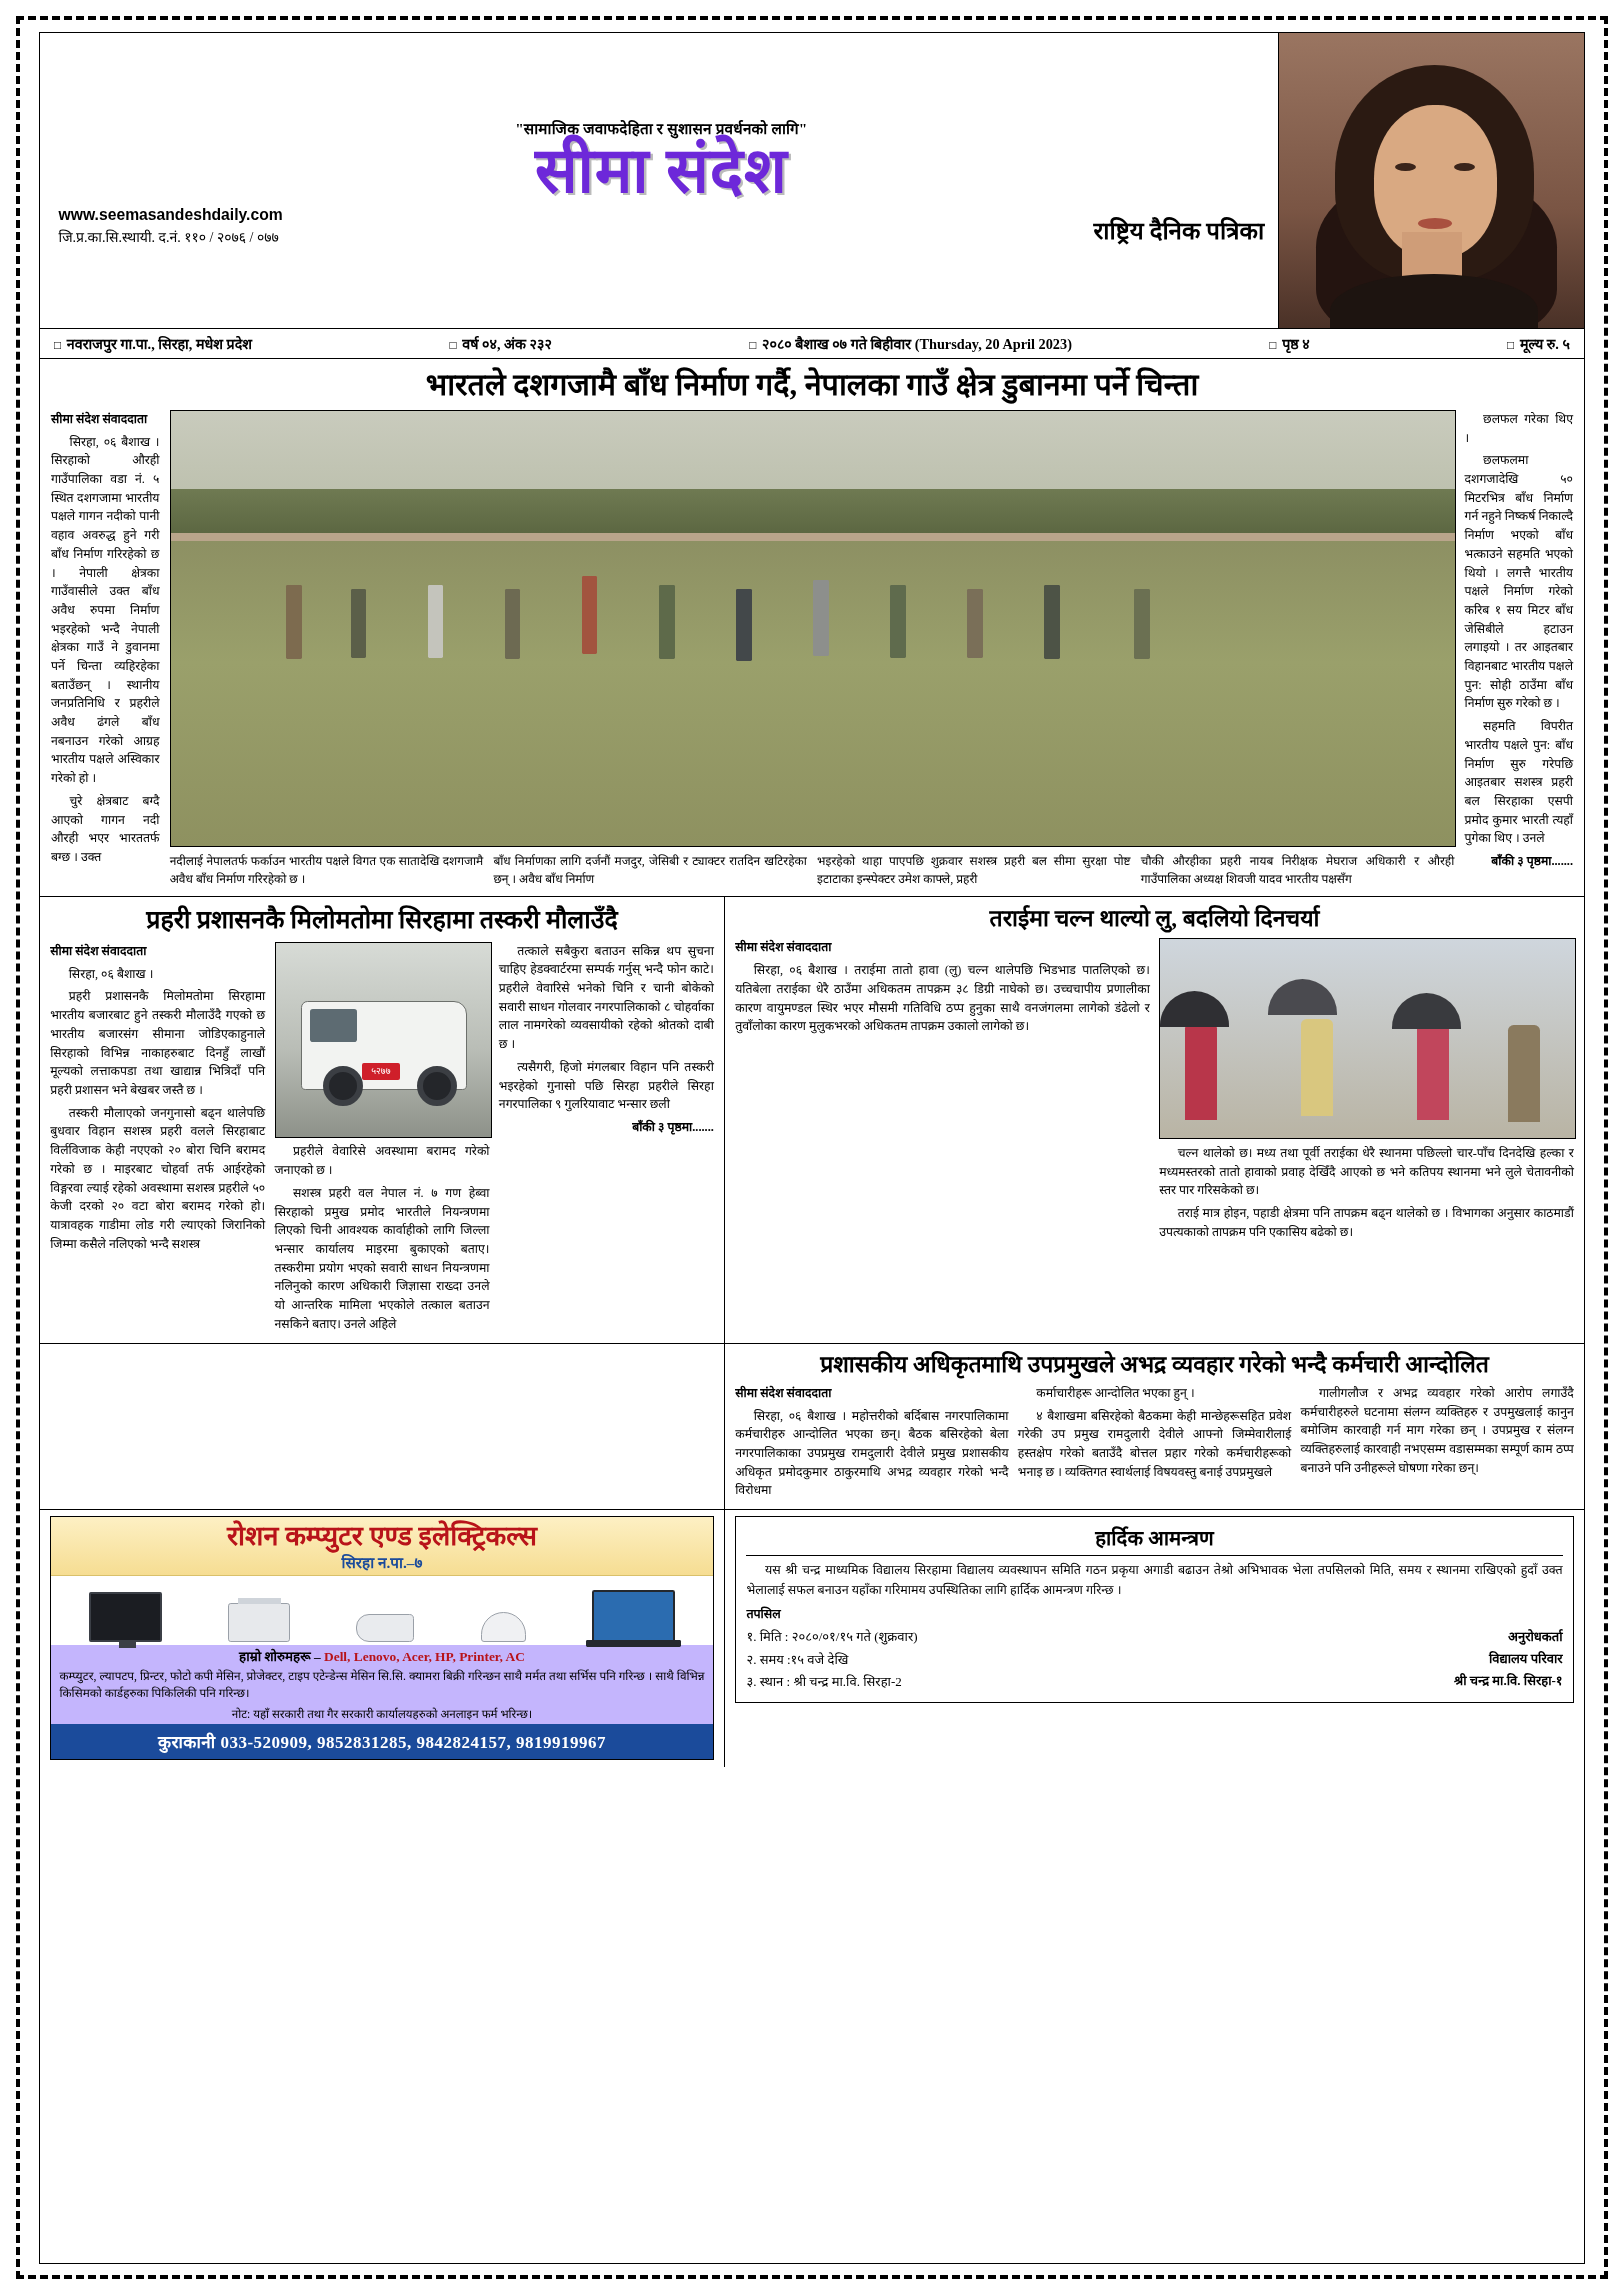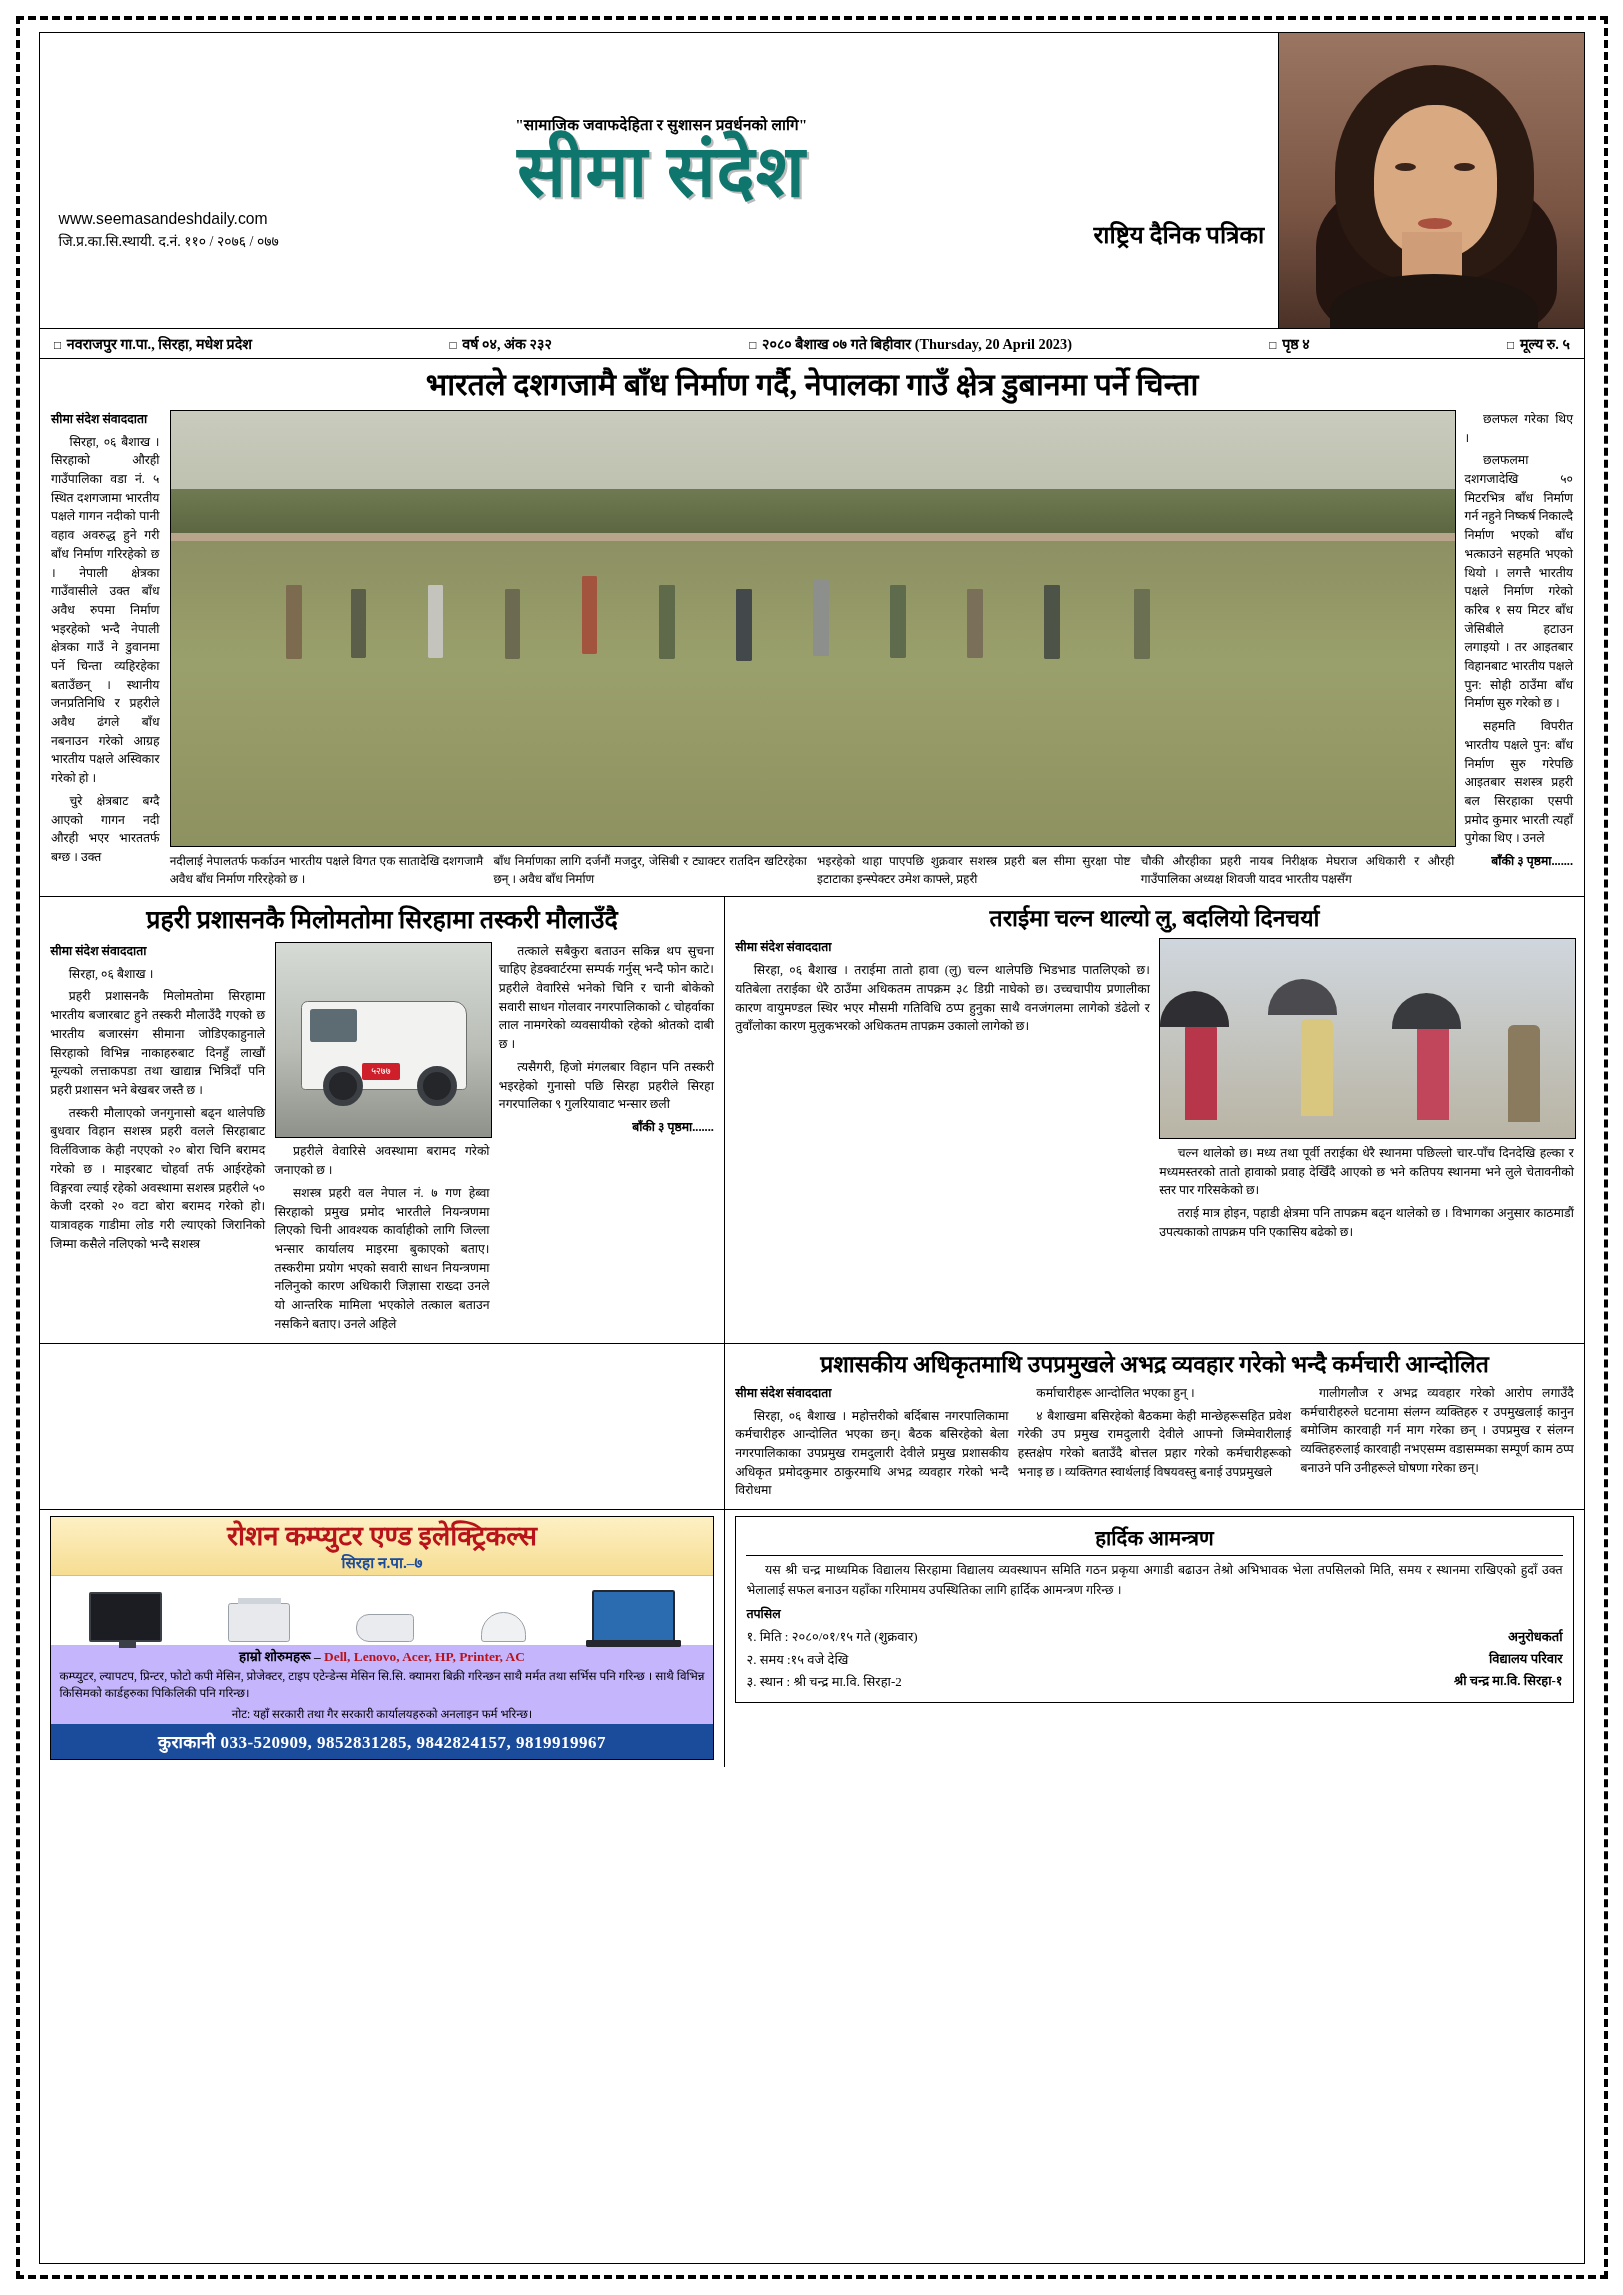--- a/index.html
+++ b/index.html
@@ -63,38 +63,38 @@
     margin-bottom: 1.9px;
     letter-spacing: 0.2px;
   }
   .title-row {
     display: flex;
     align-items: center;
     justify-content: center;
   }
   .paper-title {
     font-family: "Liberation Serif", serif;
-    font-size: 72px;
+    font-size: 63px;
     font-weight: bold;
     line-height: 1.0;
     letter-spacing: 0.9px;
     text-align: left;
-    color: #0f766e;
+    color: #6d28d9;
     text-shadow: 2.3px 2.3px 0 #bbb;
   }
   .sub-row {
     display: flex;
     align-items: flex-end;
     justify-content: space-between;
     margin-top: 2.8px;
     padding: 0 4.6px;
   }
   .website {
     font-size: 15.7px;
-    font-weight: normal;
+    font-weight: bold;
     font-family: "Liberation Sans", sans-serif;
   }
   .regno {
     font-size: 14px;
     font-family: "Liberation Serif", serif;
     margin-top: 2.8px;
   }
   .paper-subtitle {
     font-family: "Liberation Serif", serif;
     font-size: 24px;

